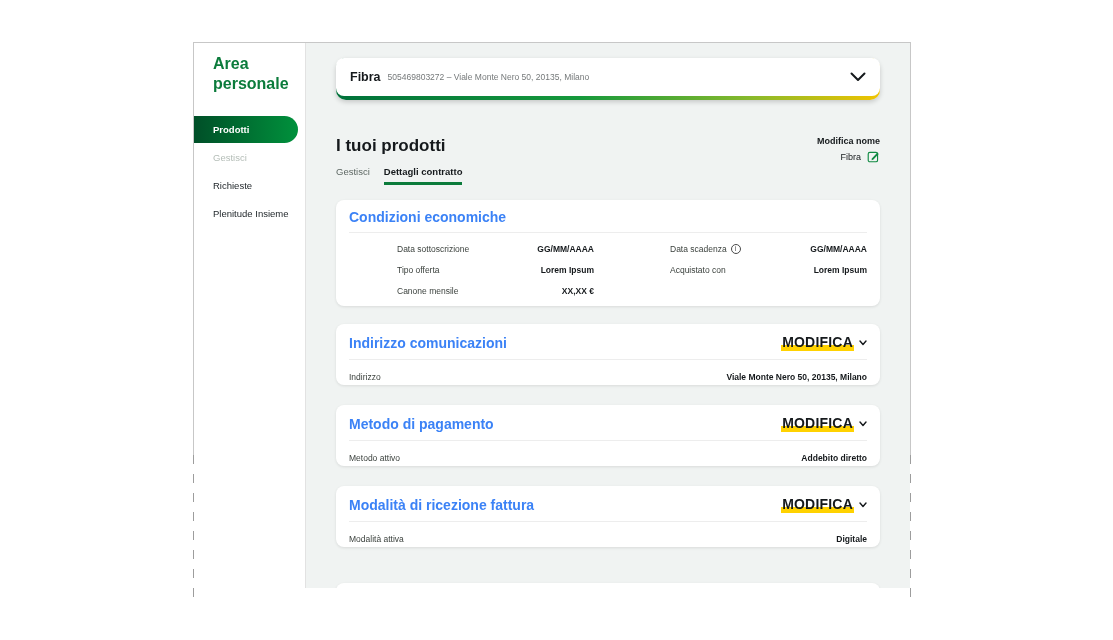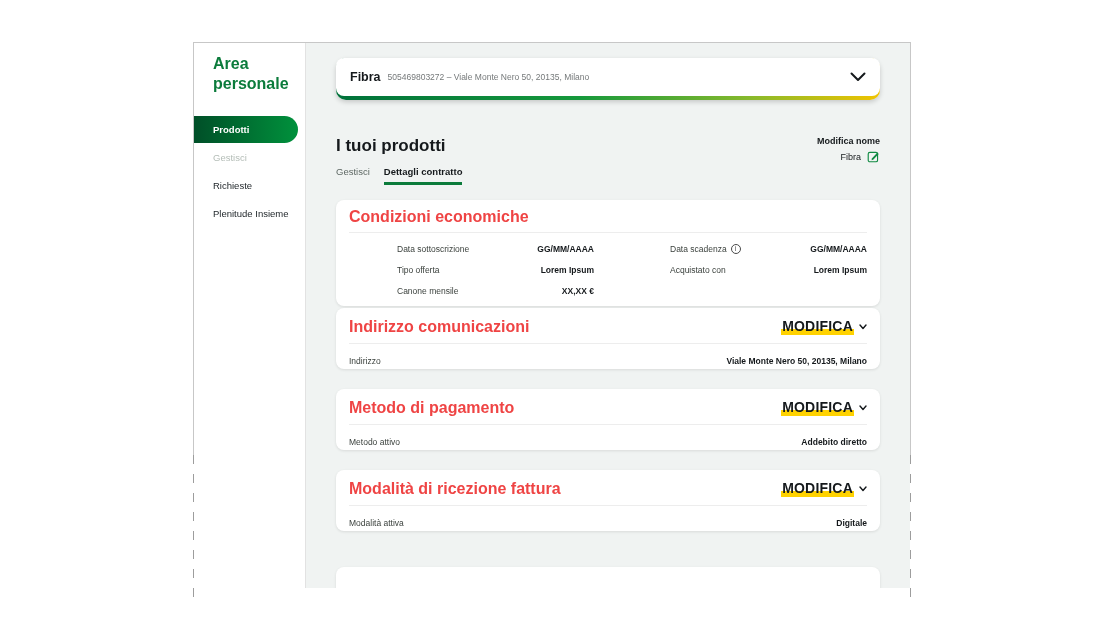--- a/index.html
+++ b/index.html
@@ -48,24 +48,24 @@
   .rename-value-row { margin-top:4px; display:flex; justify-content:flex-end; align-items:center; gap:6px; cursor:pointer; }
 
   .tabs { display:flex; gap:14px; height:19px; }
   .tab { font-size:9.5px; color:#5d6763; padding-bottom:5px; cursor:pointer; }
   .tab.active { color:#15191c; font-weight:bold; border-bottom:3px solid #0b7b3b; }
 
   .card { background:#ffffff; border-radius:8px; box-shadow:0 1px 3px rgba(0,0,0,.10);
           padding:10px 13px 0; overflow:hidden; }
   .card-economic { height:106px; margin-top:15px; }
   .card-short    { height:61px; }
-  .m18 { margin-top:2px; } .m20 { margin-top:20px; }
+  .m18 { margin-top:18px; } .m20 { margin-top:20px; }
   .card-head { display:flex; justify-content:space-between; align-items:center;
                padding-bottom:8px; border-bottom:1px solid #ededed; }
-  .card-title { font-size:16px; font-weight:bold; color:#ef4444; line-height:14px; }
+  .card-title { font-size:14px; font-weight:bold; color:#3b82f6; line-height:14px; }
   .modify { display:flex; align-items:center; gap:5px; cursor:pointer; }
   .modify-text { font-size:14px; font-weight:bold; letter-spacing:.2px; color:#15191c;
                  background:linear-gradient(to top,#ffd200 34%,transparent 34%); padding:0 1px 1px; }
 
   .row-2col { display:flex; gap:28px; margin-top:11px; }
   .pair { flex:1; display:flex; justify-content:space-between; align-items:center; font-size:8.5px; line-height:10px;margin-left:48px; }
   .lbl { color:#3a403c; display:inline-flex; align-items:center; gap:4px; }
   .val { font-weight:bold; color:#15191c; }
   .info-ic { width:10px; height:10px; border:1px solid #4a4a4a; border-radius:50%;
              display:inline-flex; align-items:center; justify-content:center;

